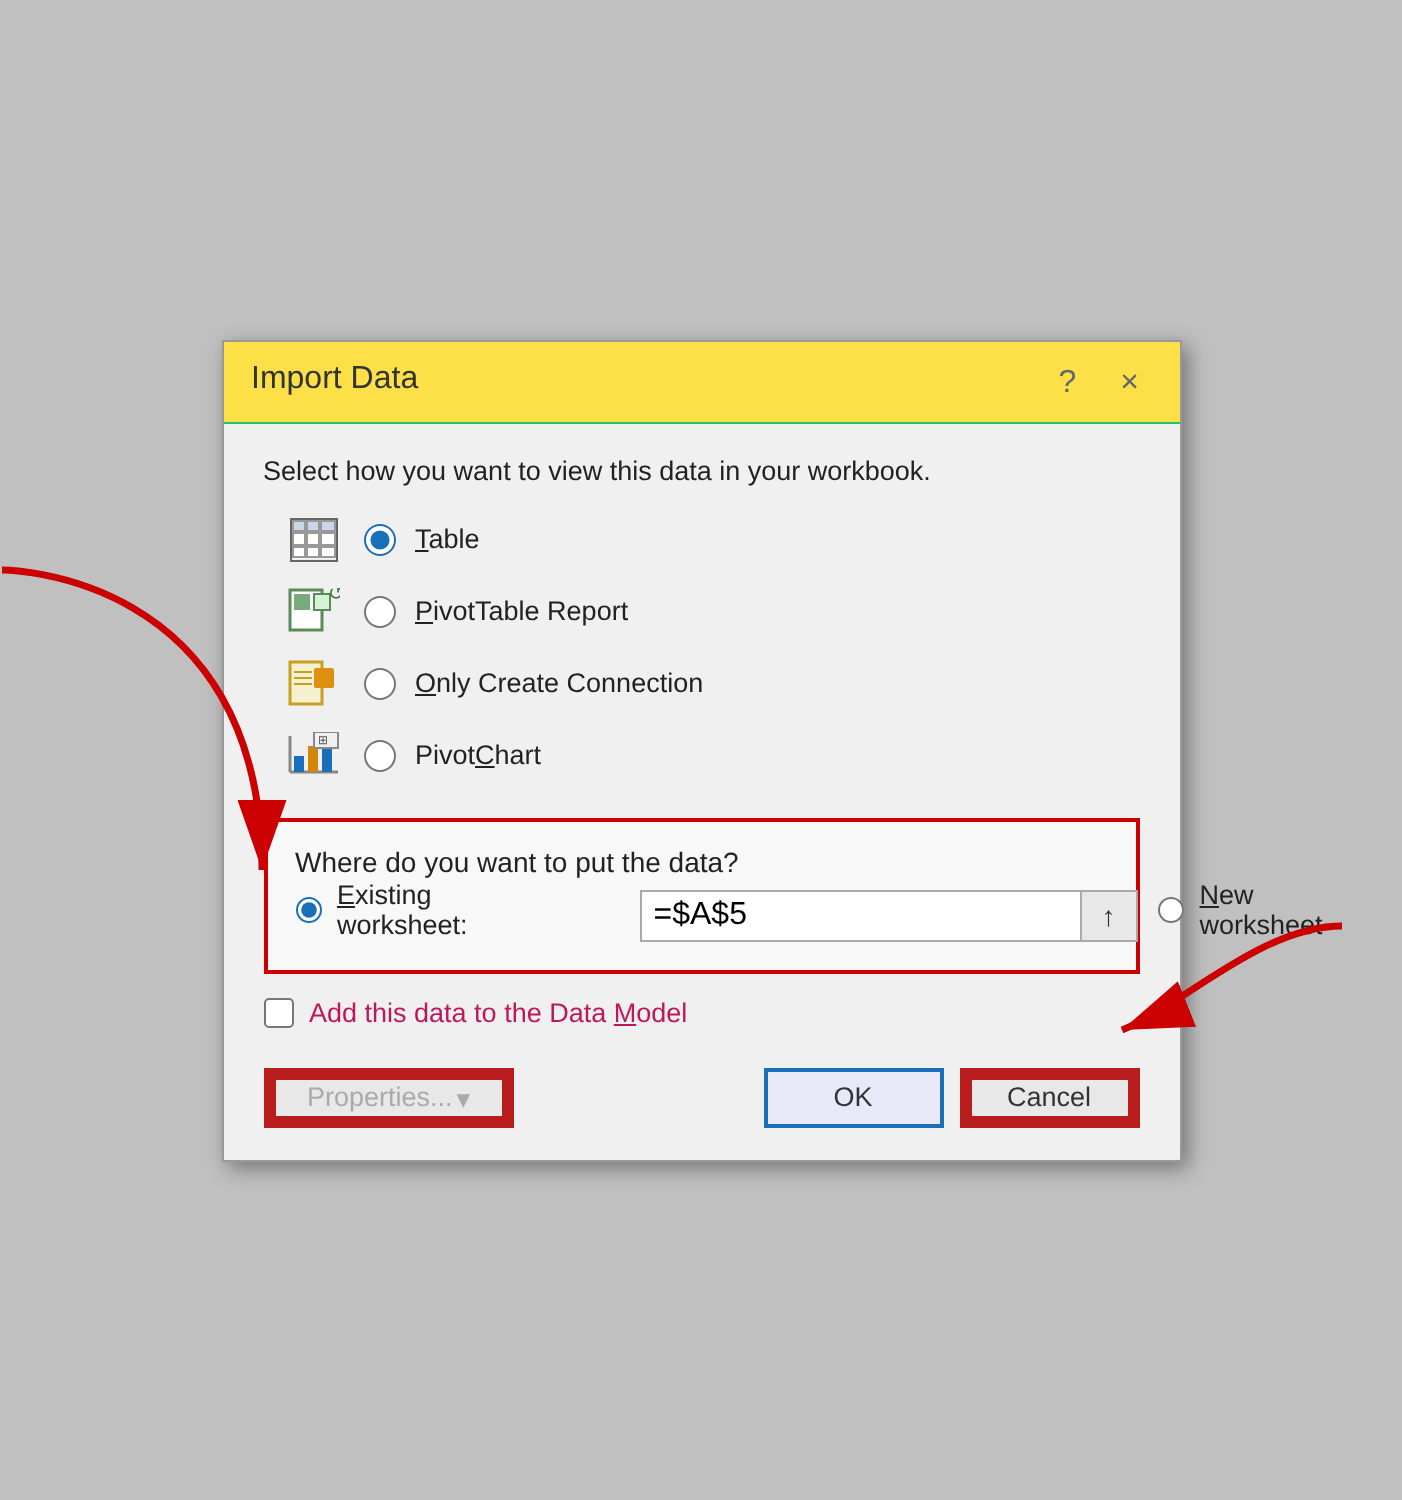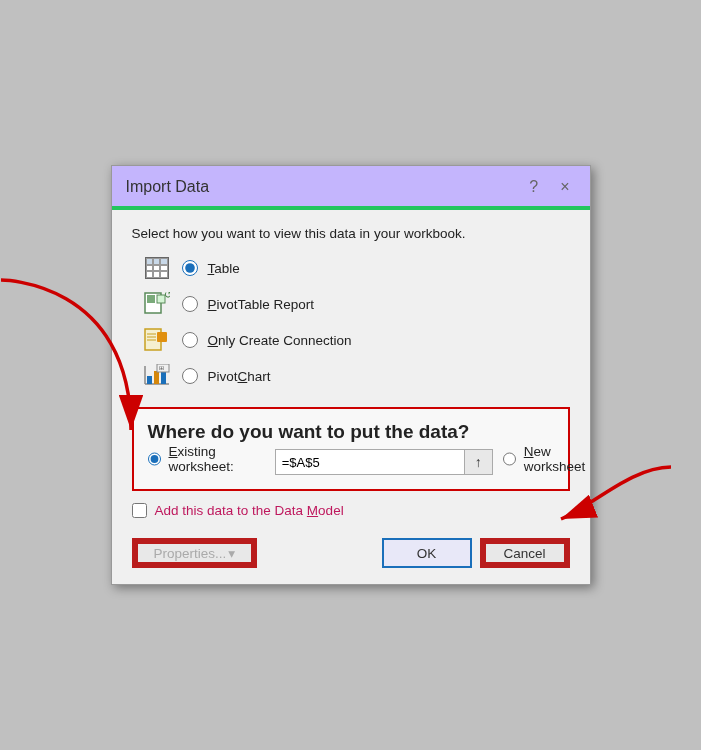--- a/index.html
+++ b/index.html
@@ -16,25 +16,25 @@
 
     .dialog {
       background: #f0f0f0;
       border: 1px solid #999;
       box-shadow: 3px 3px 10px rgba(0,0,0,0.4);
       width: 480px;
       padding: 0;
     }
 
     .title-bar {
-      background: #c4b5fd;
-      border-bottom: 4px solid #22c55e;
+      background: #fde047;
+      border-bottom: 1px solid #22c55e;
       padding: 10px 14px 8px 14px;
       display: flex;
-      align-items: center;
+      align-items: flex-start;
       justify-content: space-between;
     }
 
     .title-bar-left {
       display: flex;
       align-items: center;
       gap: 8px;
     }
 
     .title-text {
@@ -132,24 +132,23 @@
 
     
     .location-section {
       border: 2px solid #cc0000;
       background: #f8f8f8;
       padding: 12px 14px 14px 14px;
       margin-bottom: 12px;
     }
 
     .location-title {
-      font-size: 19px;
+      font-size: 14px;
       color: #222;
       margin-bottom: 0;
-      font-weight: bold;
     }
 
     .location-options {
       display: flex;
       flex-direction: row;
       gap: 10px;
     }
 
     .location-option {
       display: flex;
@@ -165,22 +164,23 @@
       margin-top: 6px;
       margin-left: 28px;
     }
 
     .cell-input {
       flex: 1;
       height: 26px;
       border: 1px solid #aaa;
       background: #fff;
       padding: 2px 6px;
-      font-size: 13px;
+      font-size: 16px;
       outline: none;
+      margin-left: 45px;
     }
 
     .collapse-btn {
       width: 28px;
       height: 26px;
       border: 1px solid #aaa;
       border-left: none;
       background: #e8e8e8;
       cursor: pointer;
       display: flex;

